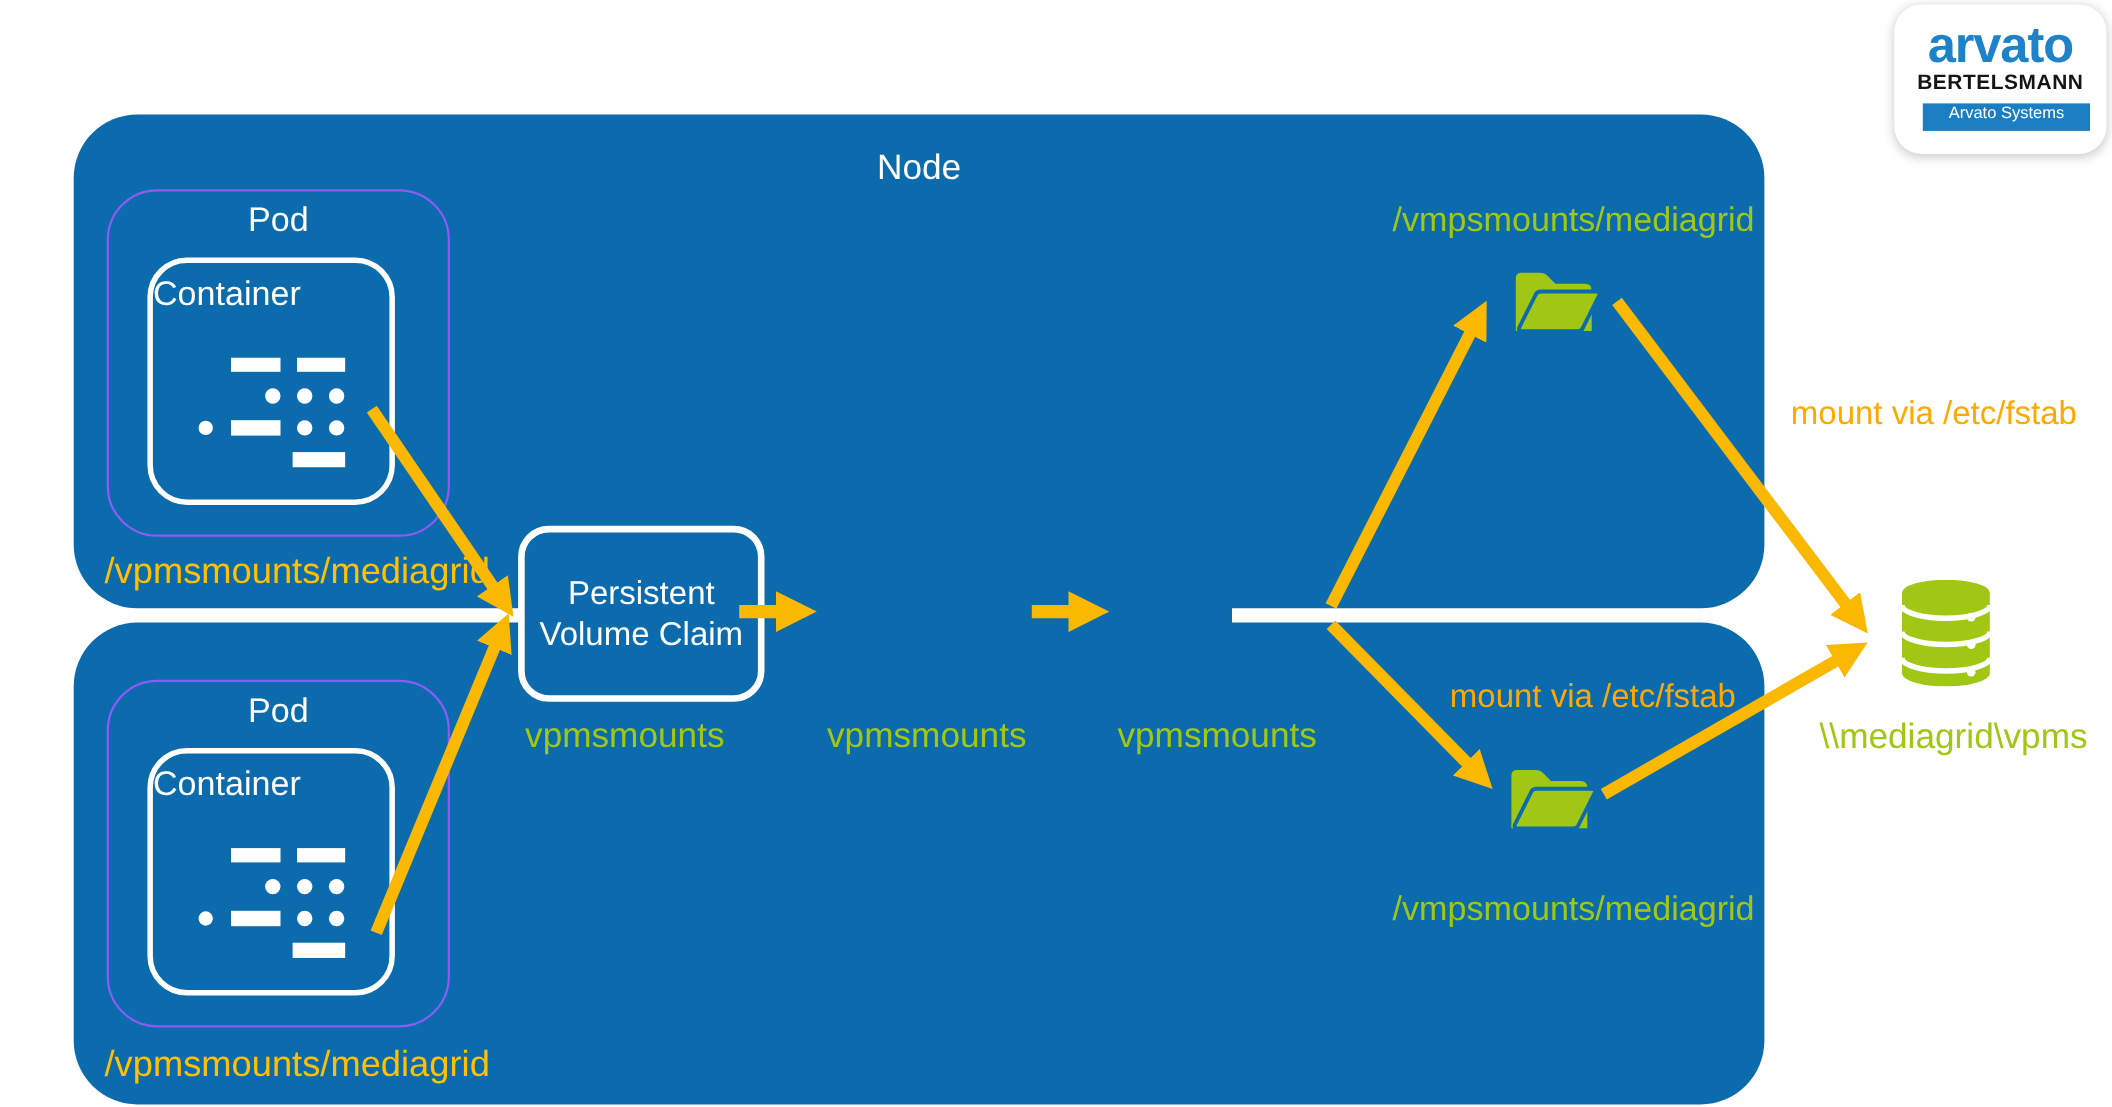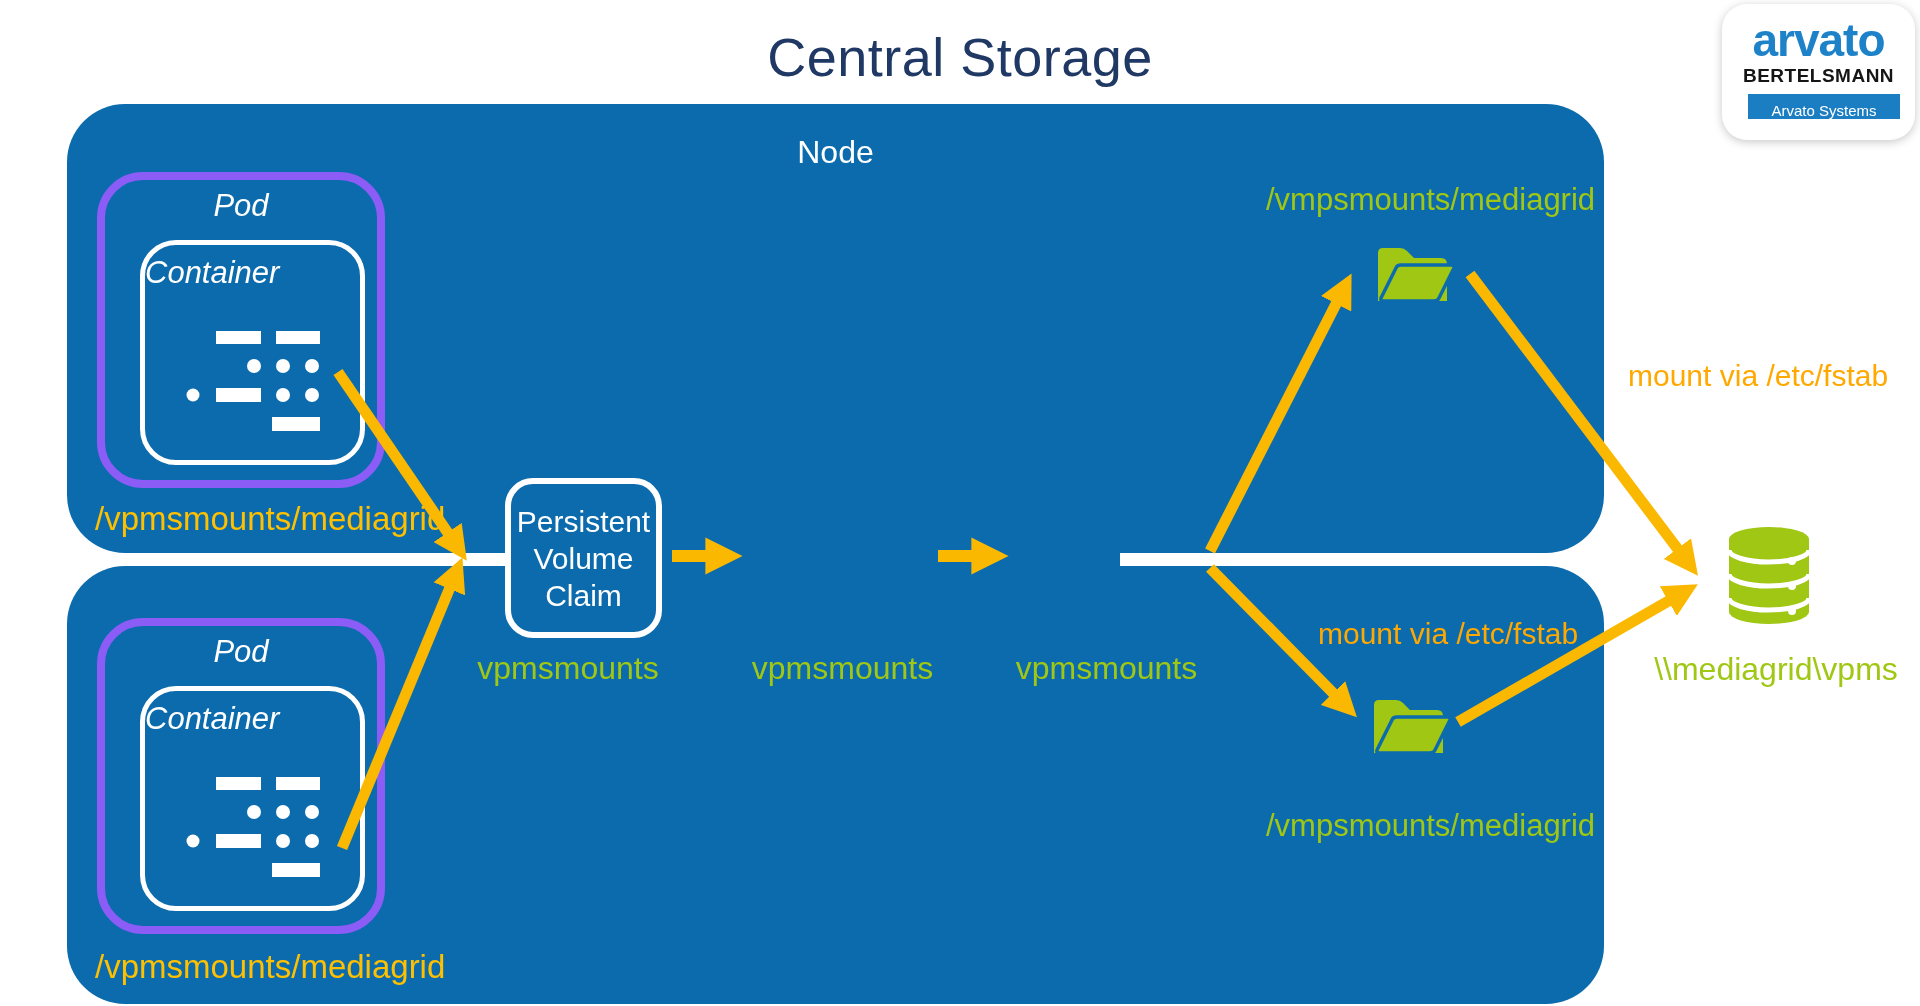--- a/index.html
+++ b/index.html
@@ -9,40 +9,40 @@
     --blue:#0B6BAD;--gold:#FBB800;--gold2:#FFC000;--amber:#FFA800;
     --green:#A0C714;--navy:#1F3864;--logoblue:#1E82C8;
   }
   .abs{position:absolute;}
   
   .title{left:0;right:0;top:26px;text-align:center;font-size:54px;color:var(--navy);letter-spacing:.5px;}
   
   .logo-card{left:1722px;top:4px;width:193px;height:136px;background:#fff;box-shadow:0 2px 10px rgba(0,0,0,.22);text-align:center;z-index:8;border-radius:25px;}
   .logo-brand{margin-top:12px;font-size:46px;line-height:48px;font-weight:bold;color:var(--logoblue);letter-spacing:-1px;}
   .logo-group{margin-top:1px;font-size:19px;font-weight:bold;color:#151515;letter-spacing:.5px;}
-  .logo-bar{margin:7px 15px 0 26px;height:25px;background:#1B7EC3;display:flex;align-items:flex-end;justify-content:center;}
+  .logo-bar{margin:7px 15px 0 26px;height:25px;background:#1B7EC3;display:flex;align-items:flex-start;justify-content:center;}
   .logo-sub{color:#fff;font-size:15px;}
   
   .node{left:67px;width:1537px;background:var(--blue);border-radius:58px;z-index:1;}
   .node-top{top:104px;height:449px;}
   .node-bottom{top:566px;height:438px;}
   .node-label{left:67px;top:134px;width:1537px;text-align:center;color:#fff;font-size:32px;z-index:2;}
   .bridge{left:560px;top:547px;width:560px;height:24px;background:var(--blue);z-index:2;}
   
-  .pod{left:97px;width:288px;height:316px;border:8px solid #8b5cf6;border-radius:46px;box-sizing:border-box;z-index:2;font-style:italic;}
+  .pod{left:97px;width:312px;height:316px;border:2px solid #8b5cf6;border-radius:46px;box-sizing:border-box;z-index:2;}
   .pod-title{margin-top:8px;text-align:center;color:#fff;font-size:31px;}
   .container-box{position:absolute;left:35px;top:60px;width:225px;height:225px;border:5px solid #fff;border-radius:36px;box-sizing:border-box;}
   .container-title{margin-top:10px;color:#fff;font-size:31px;}
   .container-icon{position:absolute;left:41px;top:86px;}
   .path-label{left:95px;width:332px;text-align:center;color:var(--gold2);font-size:33px;z-index:2;}
   
   .pbox{border:6px solid #fff;border-radius:28px;box-sizing:border-box;background:var(--blue);
         top:478px;height:160px;display:flex;align-items:center;justify-content:center;
         text-align:center;color:#fff;font-size:30px;line-height:37px;padding:0 10px;z-index:3;}
-  .pvc{left:471px;width:157px;margin-left:34px;}
+  .pvc{left:471px;width:224px;}
   .sc{left:743px;width:199px;}
   .pv{left:1007px;width:199px;}
   .res-name{top:650px;text-align:center;color:var(--green);font-size:32px;z-index:2;}
   .rn1{left:471px;width:194px;}
   .rn2{left:743px;width:199px;}
   .rn3{left:1007px;width:199px;}
   
   .green-label{color:var(--green);font-size:31px;text-align:center;z-index:2;}
   .fl-top{left:1266px;width:318px;top:182px;}
   .fl-bottom{left:1266px;width:318px;top:808px;}
@@ -81,21 +81,20 @@
         <circle cx="126" cy="35" r="7" fill="#fff"></circle>
         <circle cx="7" cy="64" r="6.5" fill="#fff"></circle>
         <rect x="30" y="57" width="45" height="14" fill="#fff"></rect>
         <circle cx="97" cy="64" r="7" fill="#fff"></circle>
         <circle cx="126" cy="64" r="7" fill="#fff"></circle>
         <rect x="86" y="86" width="48" height="14" fill="#fff"></rect>
       </symbol>
     </defs>
   </svg>
 
-  <div class="abs title">Central Storage</div>
 
   <div class="abs logo-card">
     <div class="logo-brand">arvato</div>
     <div class="logo-group">BERTELSMANN</div>
     <div class="logo-bar">
       <span class="logo-sub">Arvato Systems</span>
     </div>
   </div>
 
   <div class="abs node node-top"></div>

